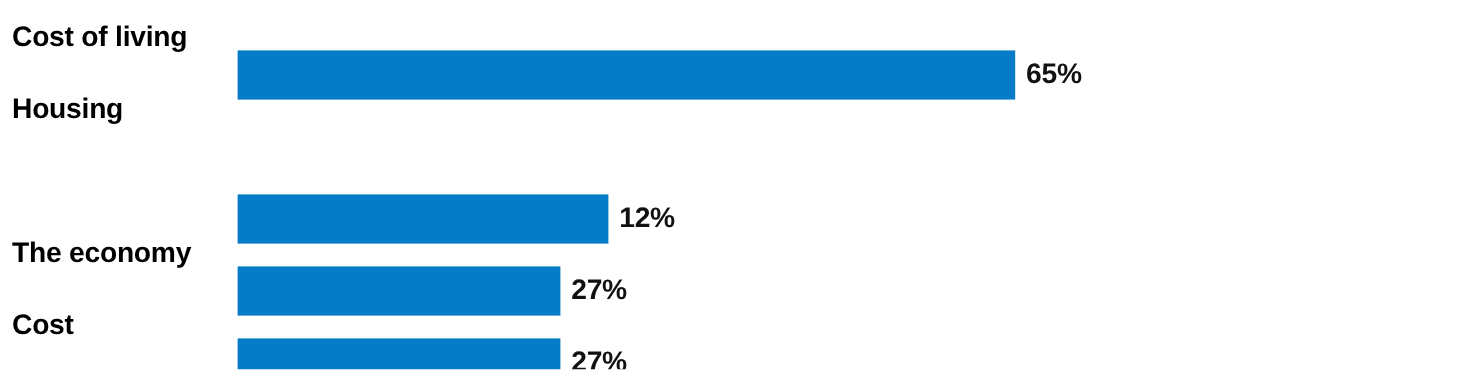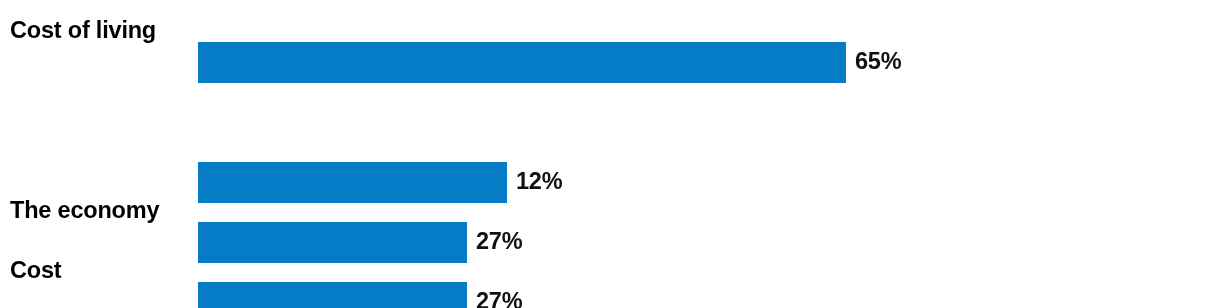--- a/index.html
+++ b/index.html
@@ -80,20 +80,21 @@
 
     <div class="chart-row" style="top:0px;">
       <div class="row-label">Cost of living</div>
       <div class="bar-wrap">
         <span class="bar" style="width: 648px; background: rgb(7, 124, 198);"></span>
         <span class="bar-value">65%</span>
       </div>
     </div>
 
     <div class="chart-row" style="top:60px;">
+      <div class="row-label">Housing</div>
     </div>
 
     <div class="chart-row" style="top:120px;">
       <div class="bar-wrap">
         <span class="bar" style="width: 309px; background: rgb(7, 124, 198);"></span>
         <span class="bar-value">12%</span>
       </div>
     </div>
 
     <div class="chart-row" style="top:180px;">

